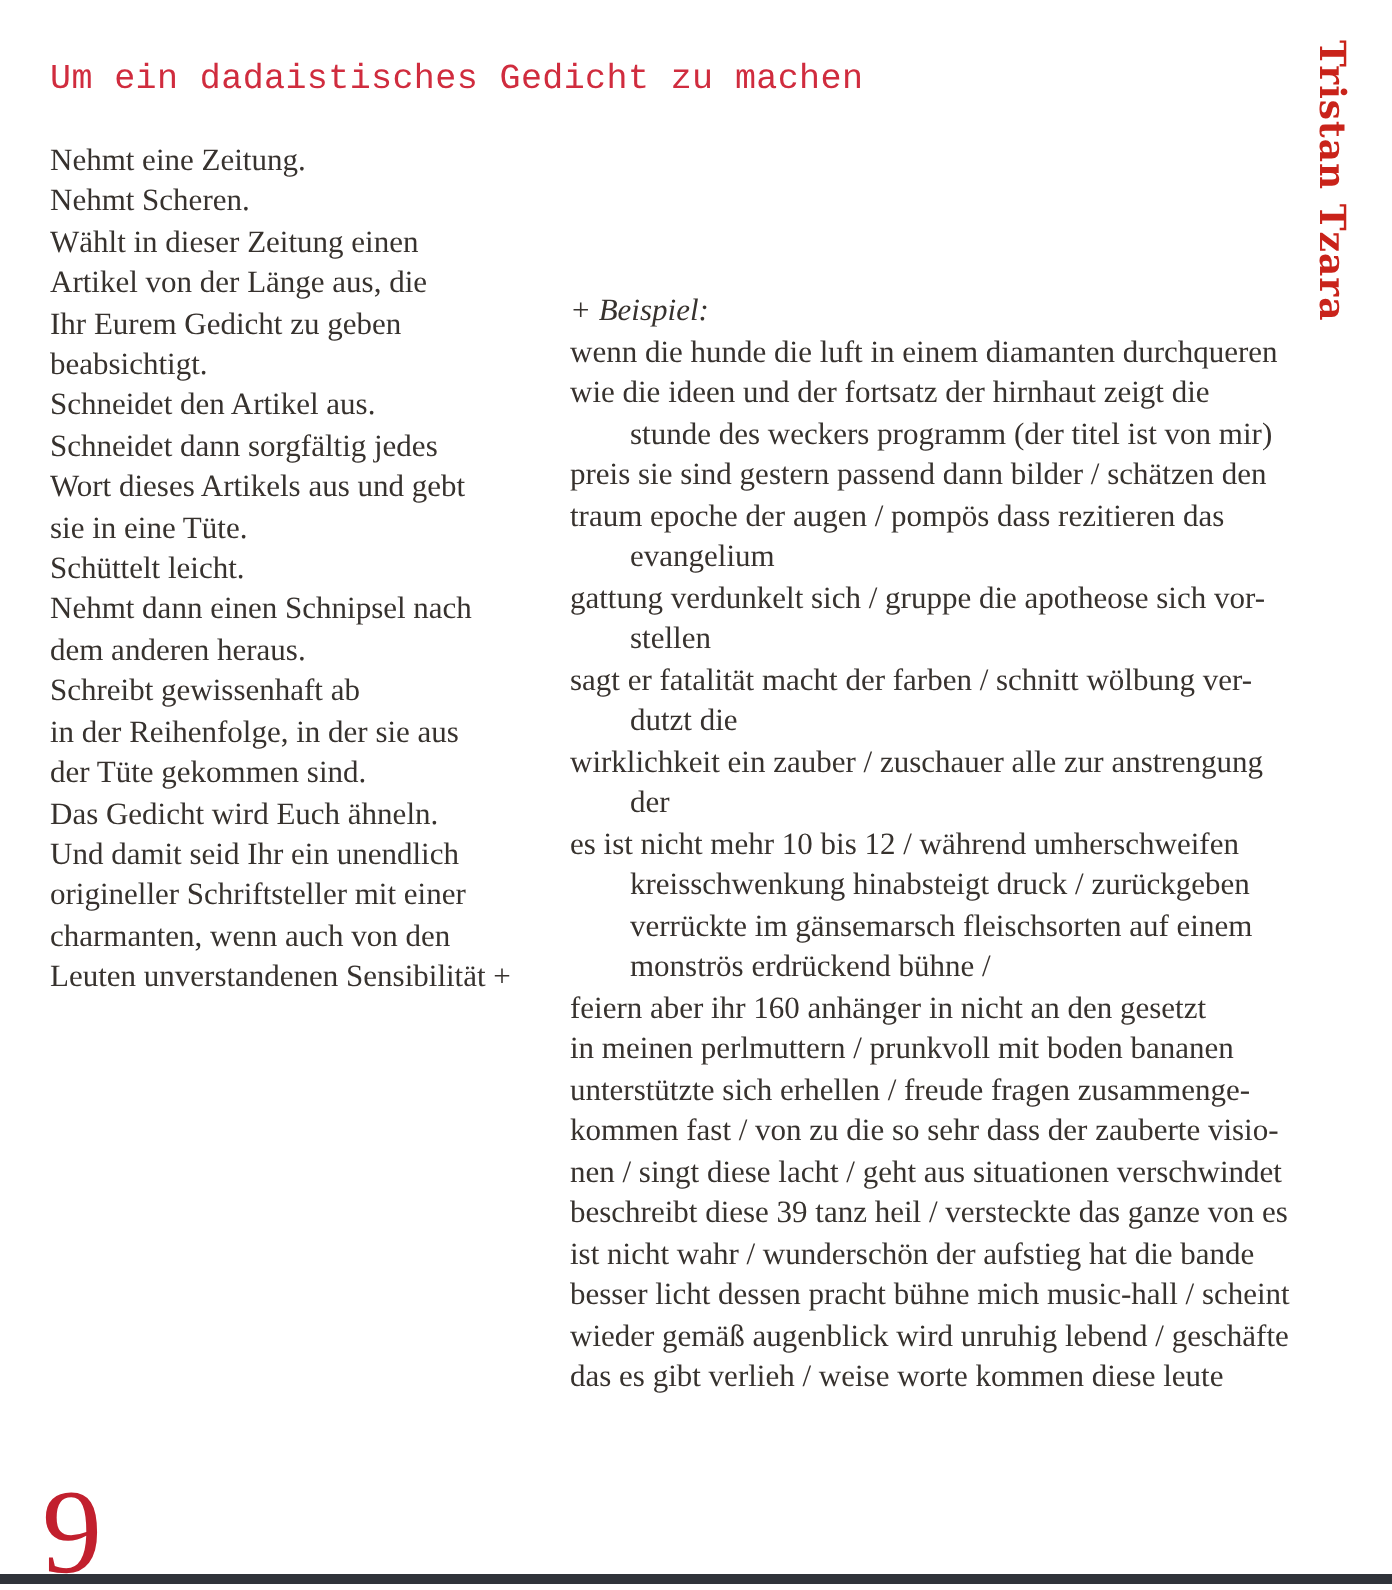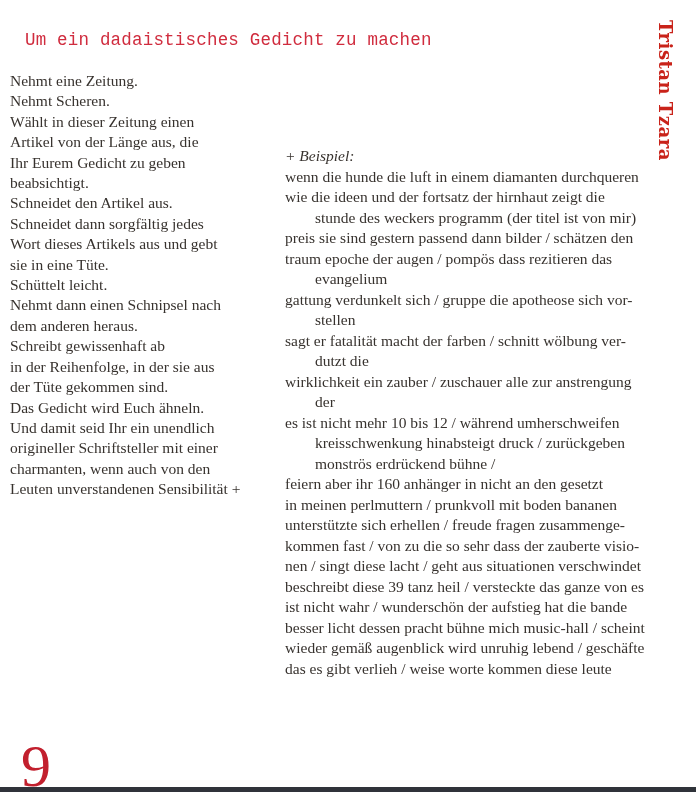--- a/index.html
+++ b/index.html
@@ -31,21 +31,21 @@
     font-family: "DejaVu Serif", serif;
     font-weight: 700;
     font-size: 18px;
     line-height: 24px;
     letter-spacing: 0.5px;
     color: var(--author-red, #c9231a);
     white-space: nowrap;
   }
   .instructions-column {
     position: absolute;
-    left: 10px;
+    left: 25px;
     top: 71px;
     width: 262px;
     font-size: 15.5px;
     line-height: 20.4px;
   }
   .example-column {
     position: absolute;
     left: 285px;
     top: 146px;
     width: 398px;
@@ -117,20 +117,21 @@
         <div class="line">traum epoche der augen / pompös dass rezitieren das</div>
         <div class="line indent">evangelium</div>
         <div class="line">gattung verdunkelt sich / gruppe die apotheose sich vor-</div>
         <div class="line indent">stellen</div>
         <div class="line">sagt er fatalität macht der farben / schnitt wölbung ver-</div>
         <div class="line indent">dutzt die</div>
         <div class="line">wirklichkeit ein zauber / zuschauer alle zur anstrengung</div>
         <div class="line indent">der</div>
         <div class="line">es ist nicht mehr 10 bis 12 / während umherschweifen</div>
         <div class="line indent">kreisschwenkung hinabsteigt druck / zurückgeben</div>
+        <div class="line indent">verrückte im gänsemarsch fleischsorten auf einem</div>
         <div class="line indent">monströs erdrückend bühne /</div>
         <div class="line">feiern aber ihr 160 anhänger in nicht an den gesetzt</div>
         <div class="line">in meinen perlmuttern / prunkvoll mit boden bananen</div>
         <div class="line">unterstützte sich erhellen / freude fragen zusammenge-</div>
         <div class="line">kommen fast / von zu die so sehr dass der zauberte visio-</div>
         <div class="line">nen / singt diese lacht / geht aus situationen verschwindet</div>
         <div class="line">beschreibt diese 39 tanz heil / versteckte das ganze von es</div>
         <div class="line">ist nicht wahr / wunderschön der aufstieg hat die bande</div>
         <div class="line">besser licht dessen pracht bühne mich music-hall / scheint</div>
         <div class="line">wieder gemäß augenblick wird unruhig lebend / geschäfte</div>

